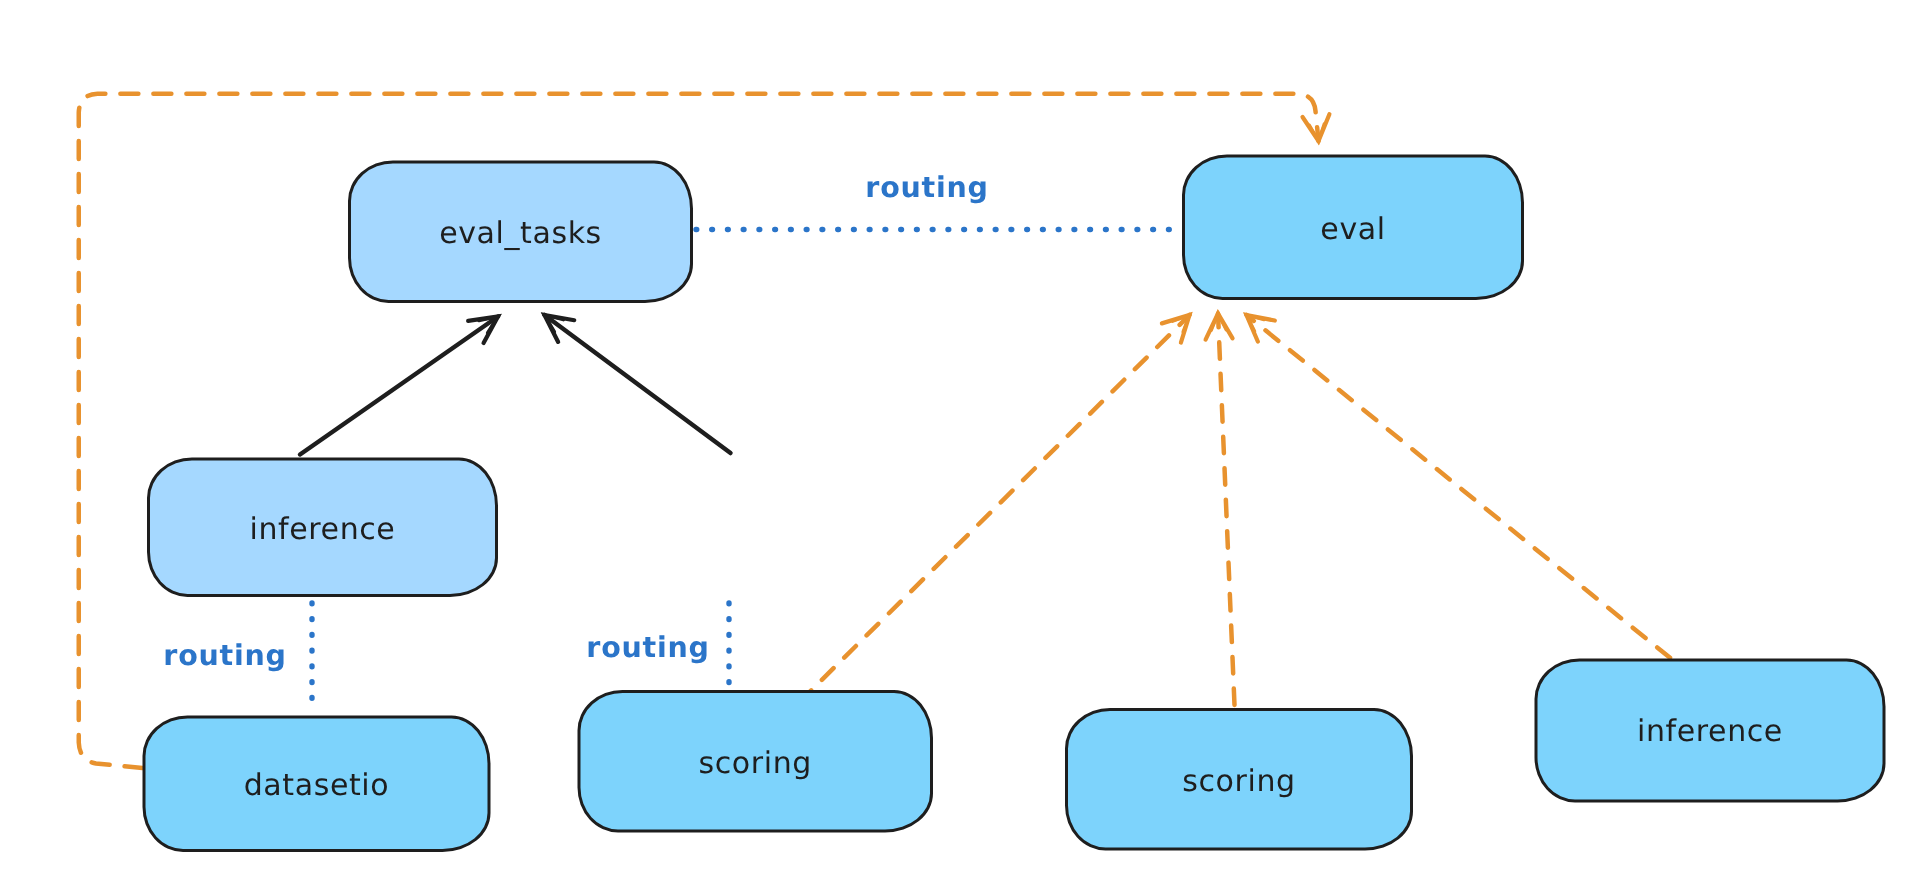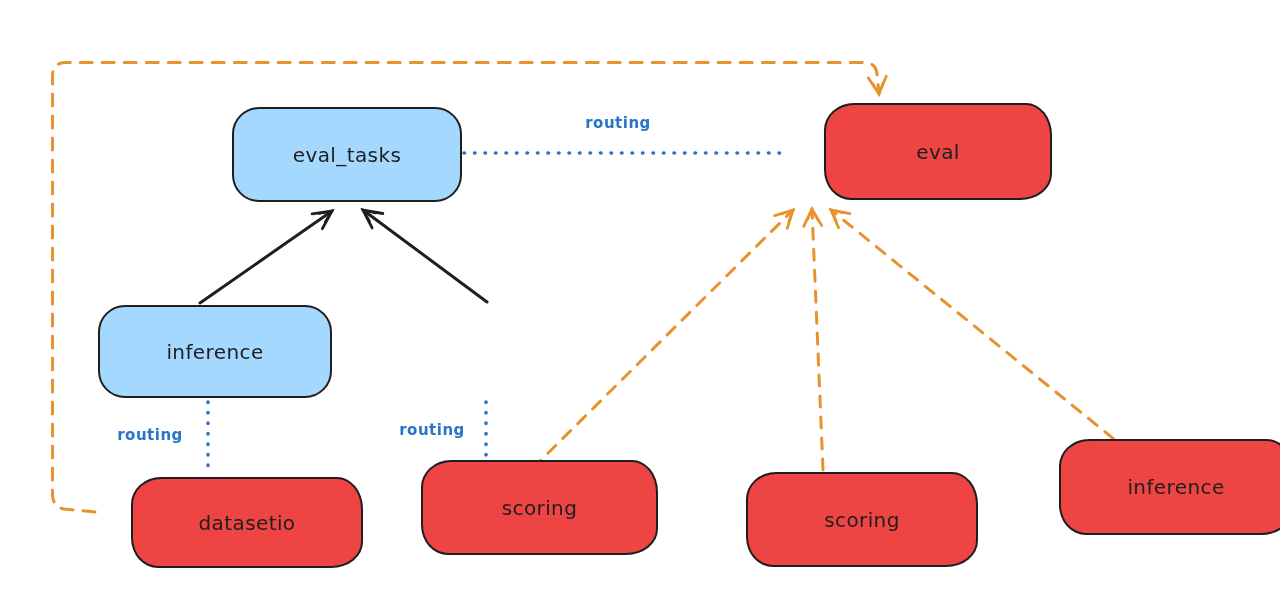--- a/index.html
+++ b/index.html
@@ -7,32 +7,32 @@
     position:relative; width:1280px; height:596px; background:#ffffff;
     font-family:"DejaVu Sans","Liberation Sans",sans-serif; overflow:hidden;
   }
   #edges { position:absolute; left:0; top:0; width:1280px; height:596px; }
   .node {
     position:absolute; display:flex; align-items:center; justify-content:center;
     border:2.5px solid #1e1e1e; color:#1e1e1e; font-size:20px; letter-spacing:0.4px;
     border-radius:30px 26px 32px 27px / 27px 32px 26px 30px;
     box-sizing:border-box; z-index:2;
   }
-  .node.blue  { background:#a5d8ff;border-radius:27px; }
-  .node.green { background:#ef4444;margin-left:36px; }
+  .node.blue  { background:#a5d8ff; }
+  .node.green { background:#7dd3fc; }
   #node-eval_tasks        { left:232px; top:107px; width:230px; height:95px; }
   #node-eval              { left:788px; top:103px; width:228px; height:97px; }
   #node-datasets          { left:98px;  top:305px; width:234px; height:93px; }
   #node-scoring_functions { left:380px; top:307px; width:230px; height:91px; }
   #node-datasetio         { left:95px;  top:477px; width:232px; height:91px; }
   #node-scoring           { left:385px; top:460px; width:237px; height:95px; }
   #node-agents            { left:710px; top:472px; width:232px; height:95px; }
   #node-inference         { left:1023px;top:439px; width:234px; height:96px; }
   .edge-label {
-    position:absolute; color:#2b75c9; font-size:15px; font-weight:600;
+    position:absolute; color:#2b75c9; font-size:19px; font-weight:600;
     letter-spacing:0.5px; text-align:center; z-index:3;
   }
   #routing-top  { left:555px; top:114px; width:126px; }
   #routing-left { left:100px; top:426px; width:100px; }
   #routing-mid  { left:382px; top:421px; width:100px; }
 </style>
 </head>
 <body>
 
 <div id="canvas">

